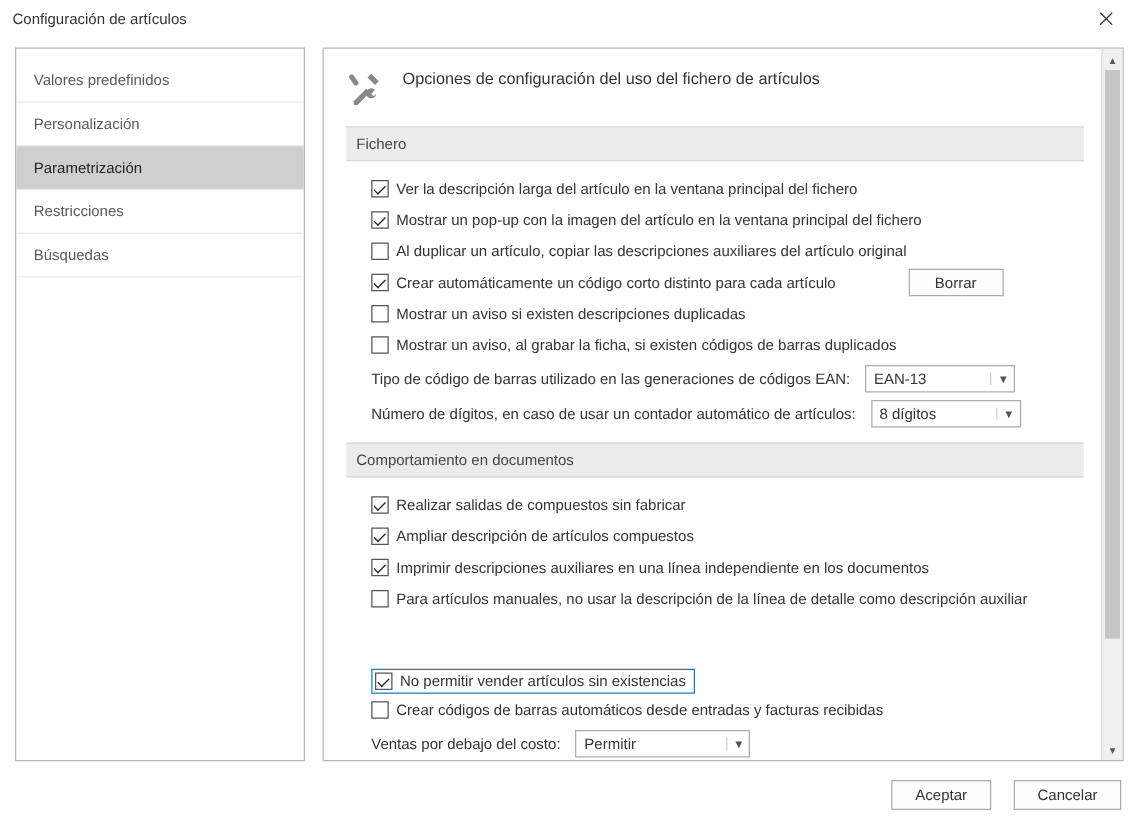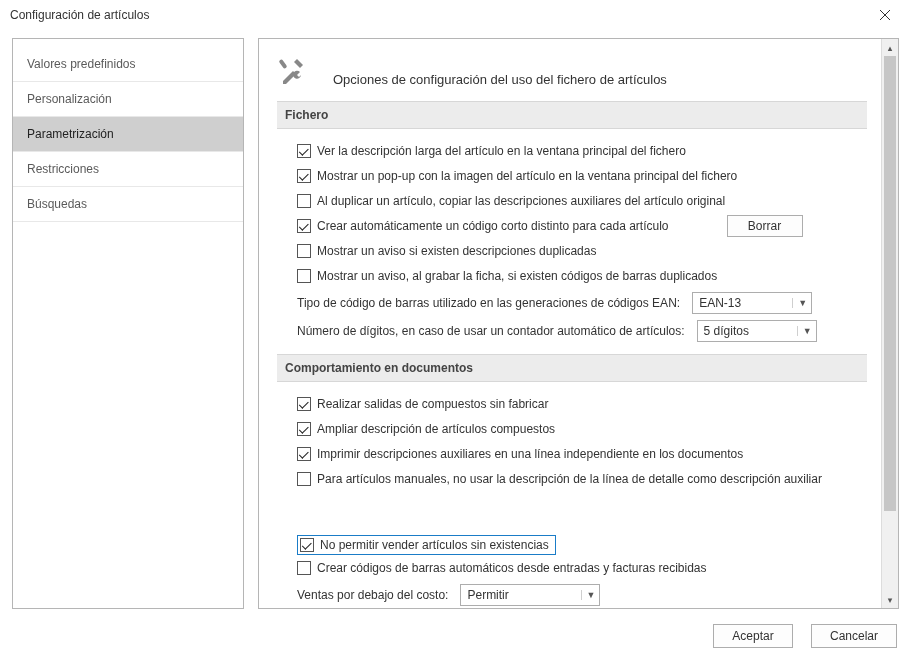--- a/index.html
+++ b/index.html
@@ -99,37 +99,36 @@
     position: absolute;
     left: 2px;
     right: 2px;
     top: 0;
     height: 85%;
     background: #c6c6c6;
     border-radius: 0;
   }
   .page-header {
     display: flex;
-    align-items: flex-end;
-    gap: 24px;
+    align-items: flex-start;
+    gap: 13px;
     margin-bottom: 14px;
   }
   .page-header svg { width: 32px; height: 32px; }
   .page-title {
     font-size: 13px;
     color: #333;
   }
   .group-header {
     background: #ececec;
     border-top: 1px solid #d7d7d7;
     border-bottom: 1px solid #d7d7d7;
     padding: 6px 8px;
     color: #444;
     margin-bottom: 10px;
-    font-weight: bold;
   }
   .group-body {
     padding: 0 6px 10px 20px;
   }
   .row {
     display: flex;
     align-items: center;
     gap: 6px;
     min-height: 24px;
     margin-bottom: 1px;
@@ -292,21 +291,21 @@
           <div class="label-field-row">
             <span class="lbl" style="min-width:380px;">Tipo de código de barras utilizado en las generaciones de códigos EAN:</span>
             <span class="select" style="min-width:120px;">
               <span>EAN-13</span>
               <span class="caret">▼</span>
             </span>
           </div>
           <div class="label-field-row">
             <span class="lbl" style="min-width:380px;">Número de dígitos, en caso de usar un contador automático de artículos:</span>
             <span class="select" style="min-width:120px;">
-              <span>5 dígitos</span>
+              <span>8 dígitos</span>
               <span class="caret">▼</span>
             </span>
           </div>
         </div>
 
         <div class="group-header">
           <span>Comportamiento en documentos</span>
         </div>
         <div class="group-body">
 

